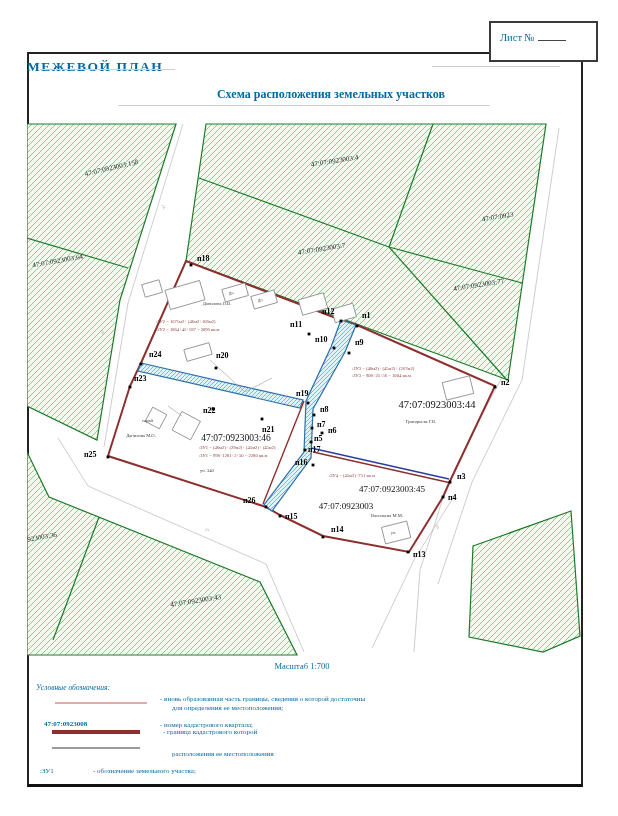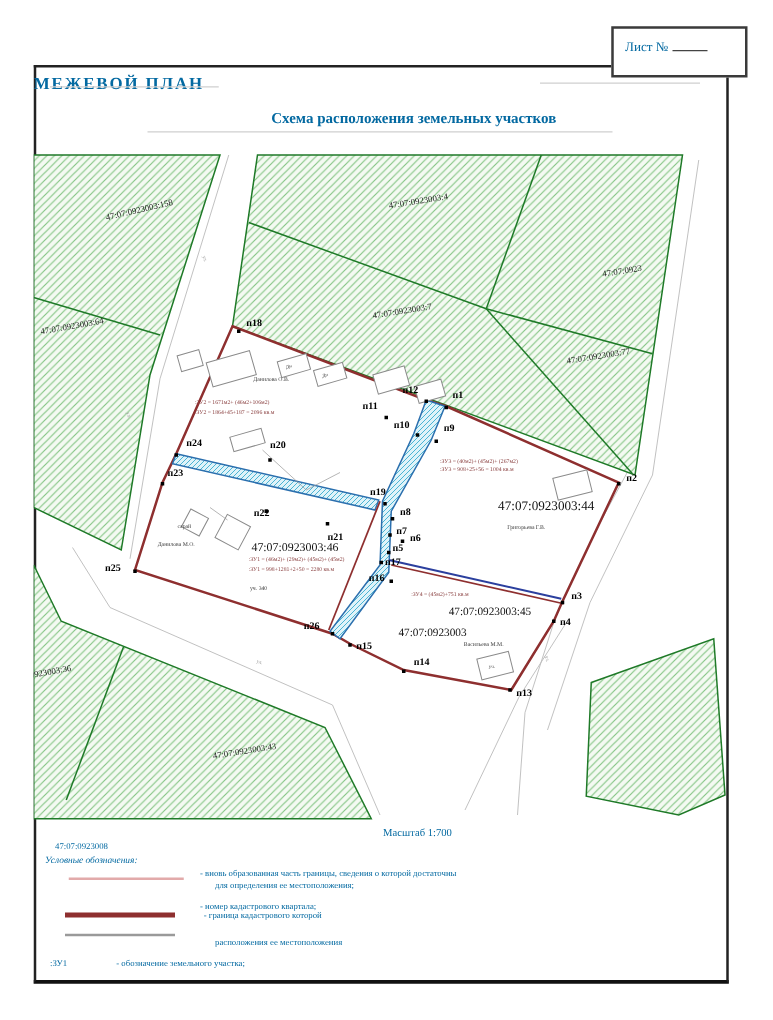--- a/index.html
+++ b/index.html
@@ -7,21 +7,21 @@
         font-family:"Liberation Serif",serif;color:#0369a1;}
   .abs{position:absolute;}
   .sheet-box{left:489px;top:21px;width:96px;height:30px;border:2px solid #3a3a3a;
              font-size:10.5px;padding-top:7px;padding-left:9px;box-sizing:content-box;background:#fff;z-index:5;}
   .sheet-line{display:inline-block;width:28px;border-bottom:1px solid #444;height:10px;margin-left:3px;}
   .frame{left:27px;top:52px;width:552px;height:730px;border:2px solid #222;border-bottom:3px solid #111;}
   .title{left:27px;top:59px;width:554px;text-align:left;font-weight:bold;
          font-size:13.5px;letter-spacing:1.5px;}
   .subtitle{left:27px;top:87px;width:608px;text-align:center;font-weight:bold;font-size:12px;}
   .hair{background:#cfcfcf;height:1px;}
-  .scale{left:27px;top:661px;width:550px;text-align:center;font-size:8.5px;padding-left:32px;}
+  .scale{left:27px;top:661px;width:550px;text-align:center;font-size:8.5px;}
   .lg-head{left:36px;top:683px;font-size:7.5px;font-style:italic;}
   .lg-text{font-size:7px;line-height:8.5px;}
   .sym-new{left:55px;top:702px;width:92px;height:2px;background:#e2aaaa;}
   .sym-q{left:52px;top:730px;width:88px;height:3.5px;background:#8e2f2f;}
   .sym-ex{left:52px;top:747px;width:88px;height:1.5px;background:#9a9a9a;}
   .lg-sym-text{font-size:7px;}
   svg text{font-family:"Liberation Serif",serif;}
   .plabel{font-size:8px;font-weight:bold;fill:#000;}
   .parcelnum{font-size:7px;fill:#1c1c1c;}
   .qnum{fill:#111;}
@@ -269,21 +269,21 @@
     </g>
   </svg>
 
   <div class="abs scale">Масштаб 1:700</div>
   <div class="abs lg-head">Условные обозначения:</div>
 
   <div class="abs sym-new"></div>
   <div class="abs lg-text" style="left:160px;top:695px;">- вновь образованная часть границы, сведения о которой достаточны</div>
   <div class="abs lg-text" style="left:172px;top:704px;">для определения ее местоположения;</div>
 
-  <div class="abs lg-sym-text" style="left:44px;top:673px;">47:07:0923008</div>
+  <div class="abs lg-sym-text" style="left:44px;top:720px;font-weight:bold;">47:07:0923008</div>
   <div class="abs lg-text" style="left:160px;top:721px;">- номер кадастрового квартала;</div>
 
   <div class="abs sym-q"></div>
   <div class="abs lg-text" style="left:163px;top:728px;">- граница кадастрового которой</div>
 
   <div class="abs sym-ex"></div>
   <div class="abs lg-text" style="left:172px;top:750px;">расположения ее местоположения</div>
 
   <div class="abs lg-sym-text" style="left:40px;top:767px;">:ЗУ1</div>
   <div class="abs lg-text" style="left:93px;top:767px;">- обозначение земельного участка;</div>

